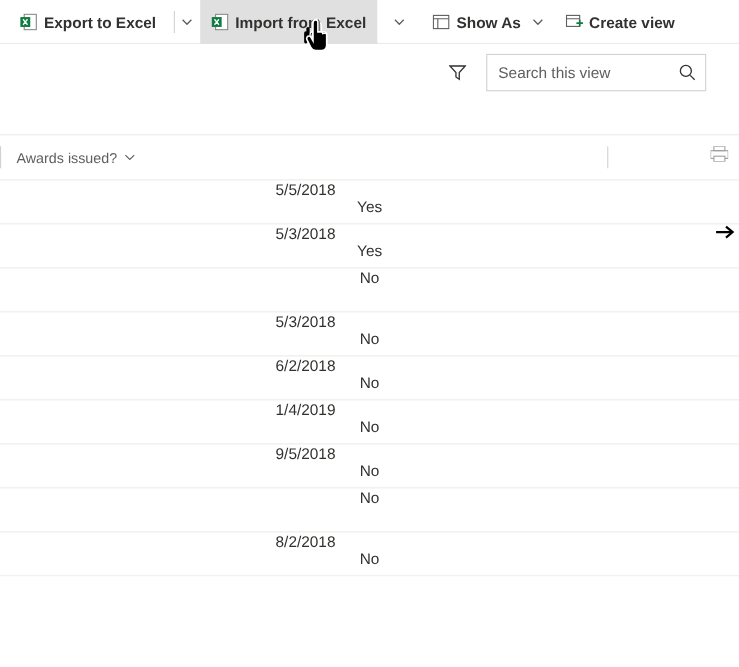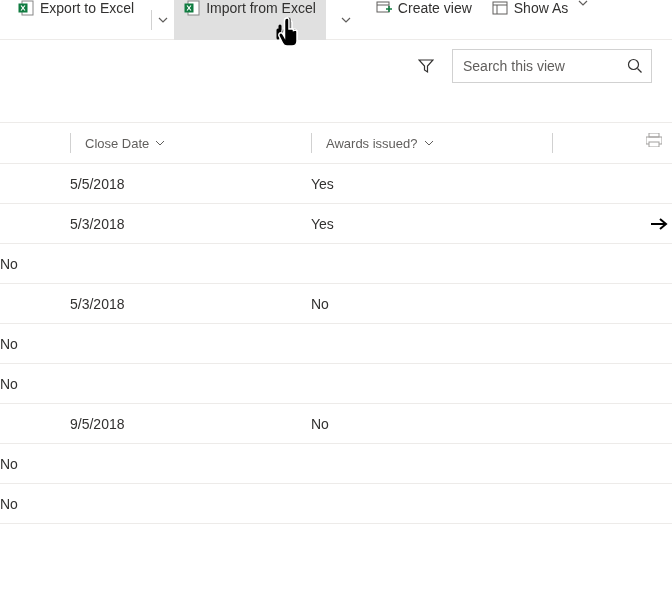--- a/index.html
+++ b/index.html
@@ -1,39 +1,39 @@
 <!DOCTYPE html>
 <html><head>
   <meta charset="utf-8">
   <style>
     * { margin: 0; padding: 0; box-sizing: border-box; }
     body { font-family: "Segoe UI", -apple-system, sans-serif; font-size: 14px; color: #323130; background: #fff; width: 672px; }
     
     .toolbar { display: flex; align-items: center; height: 40px; border-bottom: 1px solid #edebe9; padding-left: 8px; }
-    .toolbar-btn { display: flex; align-items: flex-start; gap: 6px; padding: 0 10px; height: 40px; cursor: pointer; white-space: nowrap; }
+    .toolbar-btn { display: flex; align-items: center; gap: 6px; padding: 0 10px; height: 40px; cursor: pointer; white-space: nowrap; font-weight: bold; }
     .toolbar-btn.hover { background: #e0e0e0; }
     .divider-chevron { display: flex; align-items: center; justify-content: center; width: 30px; height: 40px; cursor: pointer; }
     
-    .search-row { display: flex; align-items: center; justify-content: flex-end; height: 52px; padding-right: 20px; gap: 18px; }
+    .search-row { display: flex; align-items: center; justify-content: flex-end; height: 52px; padding-right: 30px; gap: 18px; }
     .filter-icon { cursor: pointer; display: flex; align-items: center; }
     .search-box { position: relative; display: flex; align-items: center; width: 200px; height: 34px; border: 1px solid #d1d1d1; background: #fff; }
     .search-box input { border: none; outline: none; flex: 1; padding: 0 32px 0 10px; font-size: 14px; color: #605e5c; background: transparent; }
     .search-box input::placeholder { color: #605e5c; }
     .search-box .mag-icon { position: absolute; right: 8px; cursor: pointer; }
     
     .grid-header { display: flex; align-items: center; height: 42px; border-top: 1px solid #edebe9; border-bottom: 1px solid #edebe9; margin-top: 30px; }
     .col-close { width: 311px; padding-left: 70px; }
     .col-awards { flex: 1; }
     .col-actions { width: 120px; display: flex; justify-content: flex-end; padding-right: 10px; }
     .header-cell { display: flex; align-items: center; gap: 6px; font-size: 13px; color: #605e5c; cursor: pointer; }
     .header-cell .sep { width: 1px; height: 20px; background: #d1d1d1; margin-right: 8px; }
     .grid-header .col-actions .sep { width: 1px; height: 20px; background: #d1d1d1; margin-right: auto; }
     .print-icon { color: #a19f9d; cursor: pointer; }
     
-    .grid-row { display: flex; align-items: center; height: 40px; border-bottom: 1px solid #edebe9; position: relative; }
+    .grid-row { display: flex; align-items: center; height: 40px; border-bottom: 1px solid #edebe9; position: relative; flex-direction: column; }
     .grid-row .col-close { padding-left: 70px; }
     .row-arrow { position: absolute; right: 4px; display: flex; align-items: center; }
     
     .cursor { position: absolute; left: 274px; top: 16px; z-index: 100; pointer-events: none; }
     
     svg { display: block; }
   </style>
 </head>
 <body>
 
@@ -69,42 +69,42 @@
   <div class="divider-chevron" style="width:40px;">
     <span>
         <svg width="10" height="6" viewBox="0 0 10 6">
           <path d="M1 1 L5 5 L9 1" stroke="#605e5c" stroke-width="1.2" fill="none"></path>
         </svg>
       </span>
   </div>
   <div class="toolbar-btn">
     <span>
       <svg width="16" height="16" viewBox="0 0 16 16">
-          <rect x="1" y="2" width="12" height="10" fill="none" stroke="#605e5c" stroke-width="1"></rect>
-          <line x1="1" y1="5" x2="13" y2="5" stroke="#605e5c"></line>
-          <line x1="10" y1="9" x2="16" y2="9" stroke="#107C41" stroke-width="1.5"></line>
-          <line x1="13" y1="6" x2="13" y2="12" stroke="#107C41" stroke-width="1.5"></line>
-        </svg>
-    </span>
-    <span>Create view</span>
-  </div>
-  <div class="toolbar-btn">
-    <span>
-      <svg width="16" height="16" viewBox="0 0 16 16">
           <rect x="1" y="2" width="14" height="12" fill="none" stroke="#605e5c" stroke-width="1"></rect>
           <line x1="1" y1="5" x2="15" y2="5" stroke="#605e5c"></line>
           <line x1="5" y1="5" x2="5" y2="14" stroke="#605e5c"></line>
         </svg>
     </span>
     <span>Show As</span>
     <span style="margin-left:4px;">
         <svg width="10" height="6" viewBox="0 0 10 6">
           <path d="M1 1 L5 5 L9 1" stroke="#605e5c" stroke-width="1.2" fill="none"></path>
         </svg>
       </span>
+  </div>
+  <div class="toolbar-btn">
+    <span>
+      <svg width="16" height="16" viewBox="0 0 16 16">
+          <rect x="1" y="2" width="12" height="10" fill="none" stroke="#605e5c" stroke-width="1"></rect>
+          <line x1="1" y1="5" x2="13" y2="5" stroke="#605e5c"></line>
+          <line x1="10" y1="9" x2="16" y2="9" stroke="#107C41" stroke-width="1.5"></line>
+          <line x1="13" y1="6" x2="13" y2="12" stroke="#107C41" stroke-width="1.5"></line>
+        </svg>
+    </span>
+    <span>Create view</span>
   </div>
 </div>
 
 <div class="cursor">
   <svg width="28" height="32" viewBox="0 0 28 32">
       <path d="M14 2 L14 14 L10 14 L10 28 L22 28 L22 14 L18 14 L18 6 Z" fill="#000" stroke="#fff" stroke-width="1.5"></path>
       <path d="M6 10 L6 20 L10 22 M4 14 L4 22" stroke="#000" stroke-width="3" fill="none" stroke-linecap="round"></path>
       <path d="M14 2 C14 2 14 1 15 1 C17 1 17 3 17 4 L17 14 L14 14 Z M10 13 L10 27 C10 29 12 30 14 30 L20 30 C22 30 23 28 23 26 L23 15 C23 14 22 13 21 13 L10 13 Z M10 13 C10 13 8 13 8 15 L8 20" fill="#000" stroke="#fff" stroke-width="1"></path>
       <g transform="translate(2,2)">
         <path d="M11 0 C12.5 0 13 1 13 2 L13 11 L16 11 C16.8 11 17.5 11.6 17.5 12.5 L19.5 12 C20.5 12 21 13 21 14 L21 23 C21 26 19 28 16 28 L11 28 C9 28 7.5 27 6.5 25 L3 18 C2.5 17 3 15.5 4 15 C5 14.5 6.2 15 6.8 16 L8.5 19 L8.5 3 C8.5 1.5 9.5 0 11 0 Z" fill="#000" stroke="#fff" stroke-width="1.5"></path>
@@ -123,31 +123,20 @@
     <span class="mag-icon">
       <svg width="16" height="16" viewBox="0 0 16 16">
           <circle cx="6.5" cy="6.5" r="5" fill="none" stroke="#323130" stroke-width="1.2"></circle>
           <line x1="10.5" y1="10.5" x2="14.5" y2="14.5" stroke="#323130" stroke-width="1.2"></line>
         </svg>
     </span>
   </div>
 </div>
 
 <div class="grid-header">
-  <div class="col-close">
-    <div class="header-cell">
-      <span class="sep"></span>
-      <span>Close Date</span>
-      <span>
-          <svg width="10" height="6" viewBox="0 0 10 6">
-            <path d="M1 1 L5 5 L9 1" stroke="#605e5c" stroke-width="1" fill="none"></path>
-          </svg>
-        </span>
-    </div>
-  </div>
   <div class="col-awards">
     <div class="header-cell">
       <span class="sep"></span>
       <span>Awards issued?</span>
       <span>
           <svg width="10" height="6" viewBox="0 0 10 6">
             <path d="M1 1 L5 5 L9 1" stroke="#605e5c" stroke-width="1" fill="none"></path>
           </svg>
         </span>
     </div>
@@ -180,28 +169,31 @@
       </div>
     </div>
     <div class="grid-row">
       <div class="col-awards">No</div>
     </div>
     <div class="grid-row">
       <div class="col-close">5/3/2018</div>
       <div class="col-awards">No</div>
     </div>
     <div class="grid-row">
+      <div class="col-close">6/2/2018</div>
       <div class="col-awards">No</div>
     </div>
     <div class="grid-row">
+      <div class="col-close">1/4/2019</div>
       <div class="col-awards">No</div>
     </div>
     <div class="grid-row">
       <div class="col-close">9/5/2018</div>
       <div class="col-awards">No</div>
     </div>
     <div class="grid-row">
       <div class="col-awards">No</div>
     </div>
     <div class="grid-row">
+      <div class="col-close">8/2/2018</div>
       <div class="col-awards">No</div>
     </div>
   </div>
 
 </body></html>

